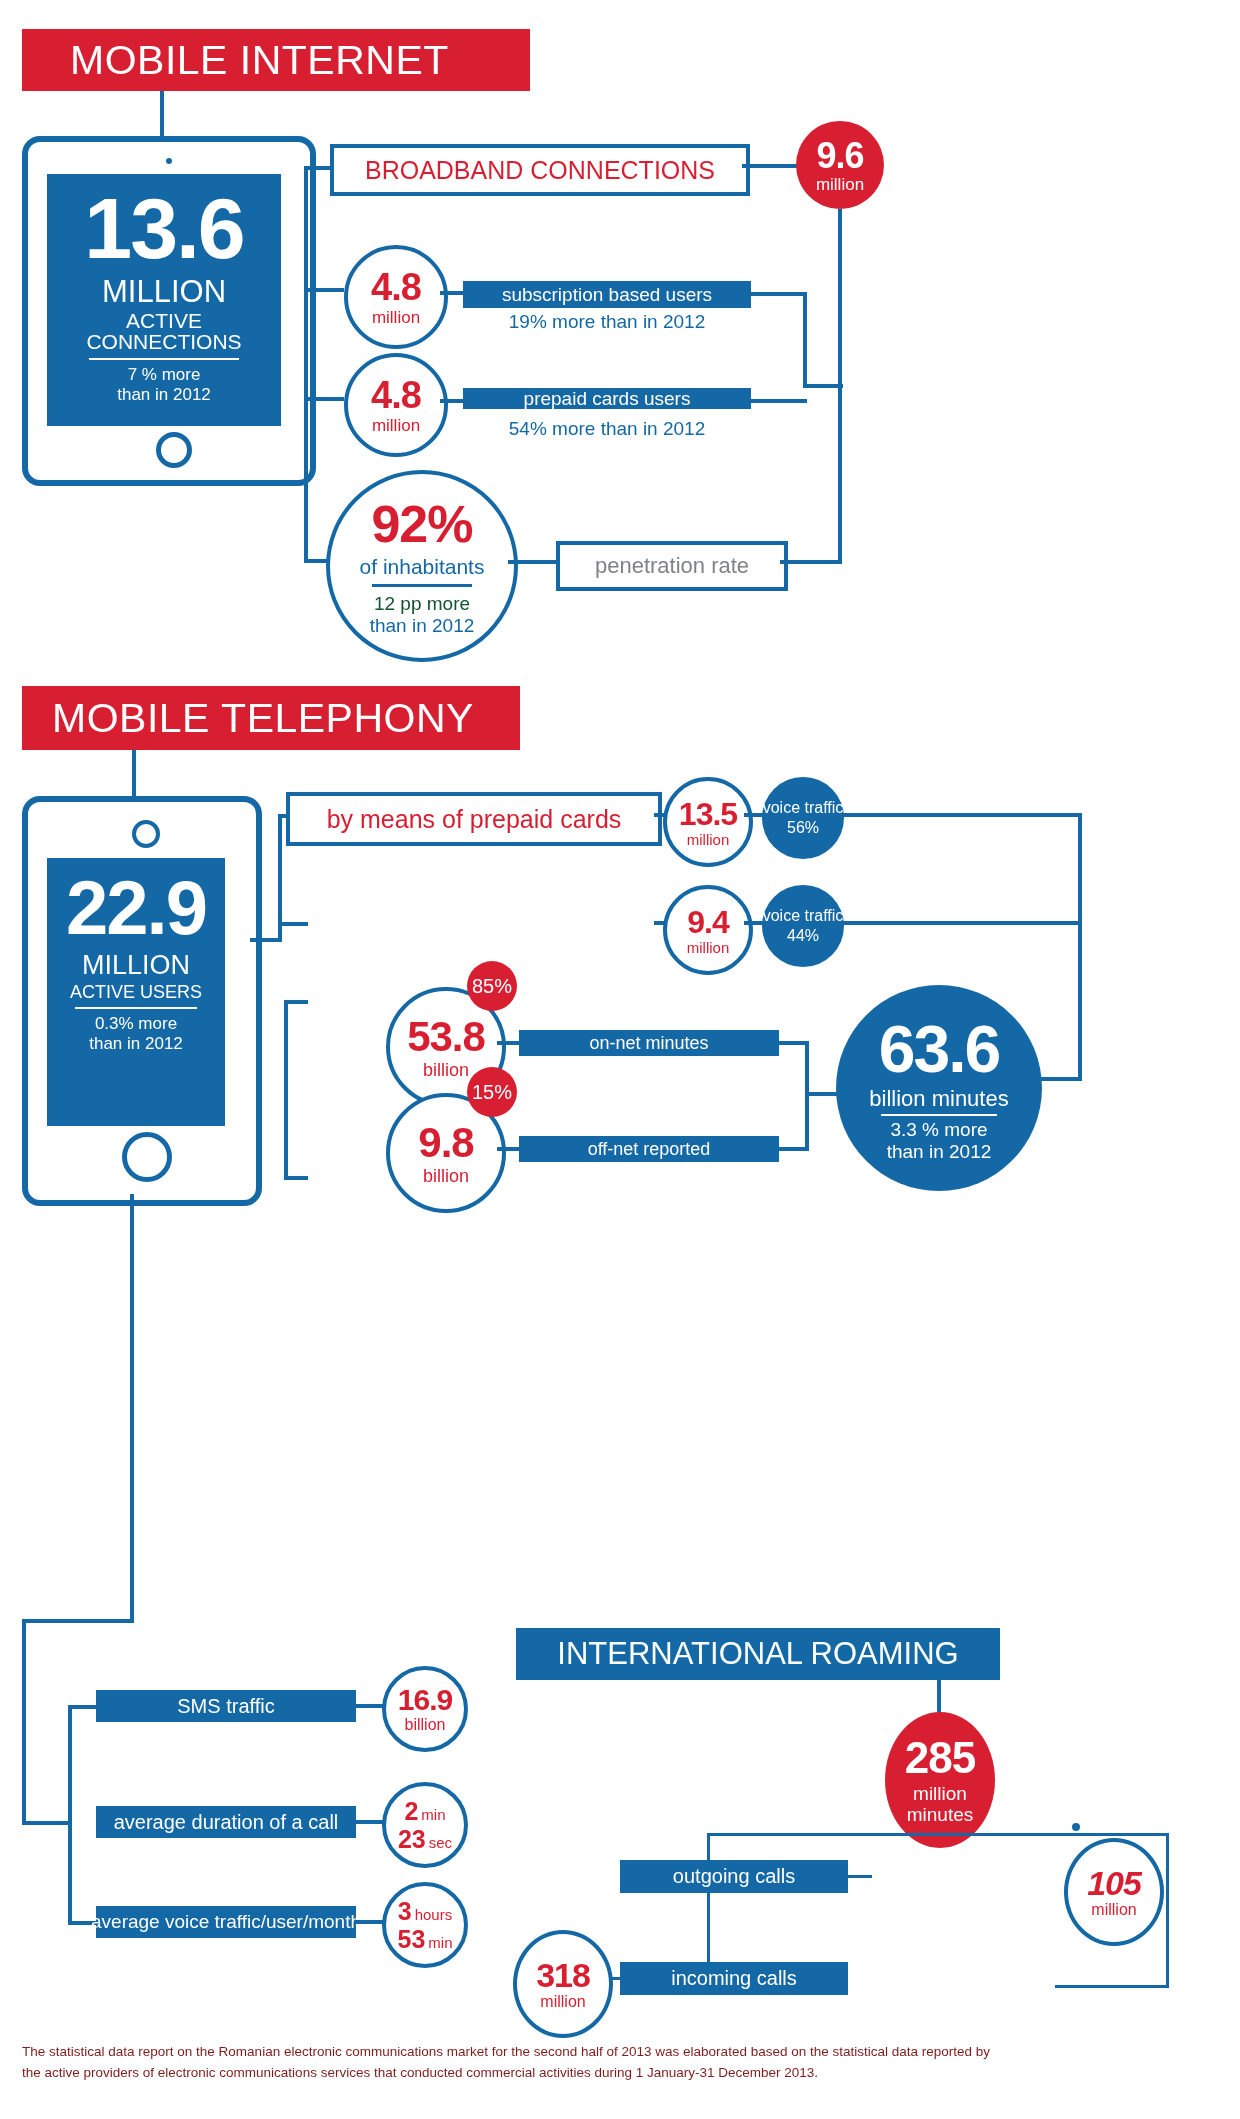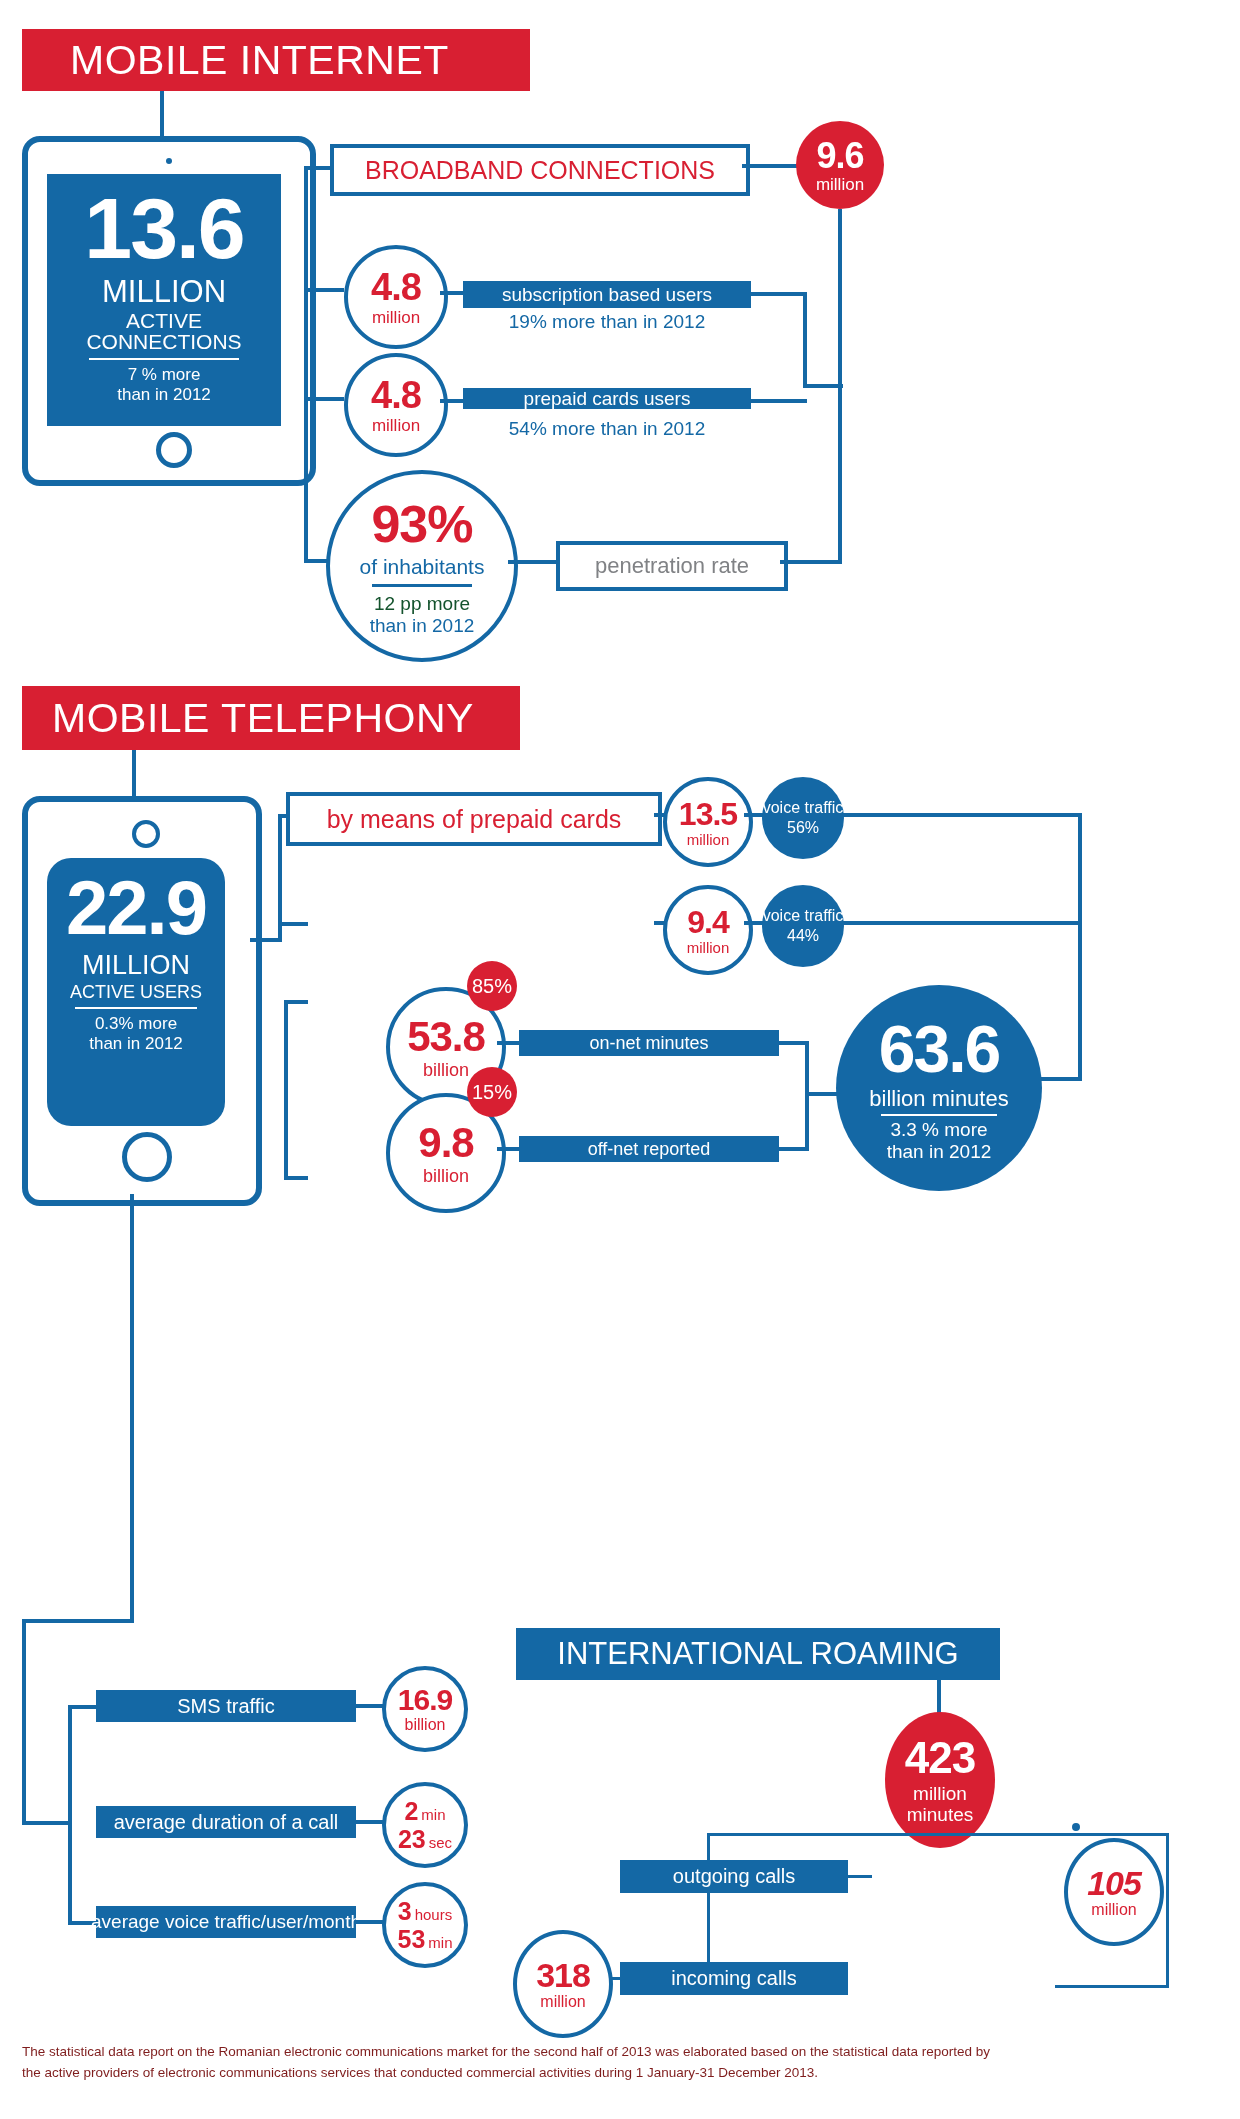--- a/index.html
+++ b/index.html
@@ -136,40 +136,40 @@
   <div class="bar" style="left:463px;top:388px;width:288px;height:21px;font-size:19px;">
     <span>prepaid cards users</span>
   </div>
   <div class="subnote" style="left:463px;top:418px;width:288px;font-size:19px;">
     <span>54% more than in 2012</span>
   </div>
   <div class="abs line" style="left:751px;top:399px;width:56px;height:4px;"></div>
   <div class="abs line" style="left:803px;top:384px;width:40px;height:4px;"></div>
 
   <div class="circ circ-out" style="left:326px;top:470px;width:184px;height:184px;">
-    <span class="num" style="font-size:52px;">93%</span>
+    <span class="num" style="font-size:52px;">92%</span>
     <span style="font-size:21px;color:#1468a5;margin-top:6px;">of inhabitants</span>
     <span style="display:block;width:100px;height:3px;background:#1468a5;margin:7px auto 7px;"></span>
     <span style="font-size:19px;color:#14532d;">12 pp more</span>
     <span style="font-size:19px;color:#1468a5;margin-top:3px;">than in 2012</span>
   </div>
   <div class="abs line" style="left:508px;top:560px;width:50px;height:4px;"></div>
   <div class="obox grey" style="left:556px;top:541px;width:224px;height:42px;font-size:22px;">
     <span>penetration rate</span>
   </div>
   <div class="abs line" style="left:780px;top:560px;width:62px;height:4px;"></div>
 
   <div class="banner" style="left:22px;top:686px;width:468px;height:64px;padding-left:30px;font-size:41px;">
     <span class="banner-txt">MOBILE TELEPHONY</span>
   </div>
   <div class="abs line" style="left:132px;top:750px;width:4px;height:48px;"></div>
 
   <div class="tablet" style="left:22px;top:796px;width:228px;height:398px;">
     <div class="home-ring" style="left:50%;top:18px;margin-left:-10px;width:20px;height:20px;border-width:4px;"></div>
-    <div class="tablet-screen" style="left:19px;top:56px;width:178px;height:254px;padding-top:14px;border-radius:24px;">
+    <div class="tablet-screen" style="left:19px;top:56px;width:178px;height:254px;padding-top:14px;">
       <div class="bignum" style="font-size:76px;">22.9</div>
       <div class="midlabel" style="font-size:27px;margin-top:8px;">MILLION</div>
       <div class="smalllabel" style="font-size:18px;margin-top:4px;">ACTIVE USERS</div>
       <div class="rule" style="width:122px;"></div>
       <div class="smalllabel" style="font-size:17px;">0.3% more</div>
       <div class="smalllabel" style="font-size:17px;margin-top:3px;">than in 2012</div>
     </div>
     <div class="home-ring" style="left:50%;top:330px;margin-left:-20px;width:40px;height:40px;"></div>
   </div>
 
@@ -297,21 +297,21 @@
       <span class="u" style="font-size:15px;">min</span>
     </span>
   </div>
 
   <div class="bar" style="left:516px;top:1628px;width:484px;height:52px;font-size:31px;">
     <span>INTERNATIONAL ROAMING</span>
   </div>
   <div class="abs line" style="left:937px;top:1680px;width:4px;height:36px;"></div>
 
   <div class="circ circ-red" style="left:885px;top:1712px;width:110px;height:136px;border-radius:50%;">
-    <span class="num" style="font-size:44px;">423</span>
+    <span class="num" style="font-size:44px;">285</span>
     <span style="font-size:19px;margin-top:4px;">million</span>
     <span style="font-size:19px;margin-top:2px;">minutes</span>
   </div>
 
   <div class="abs line" style="left:707px;top:1833px;width:462px;height:3px;"></div>
   <div class="abs line" style="left:707px;top:1833px;width:3px;height:155px;"></div>
   <div class="abs line" style="left:707px;top:1985px;width:36px;height:3px;"></div>
   <div class="abs line" style="left:1166px;top:1833px;width:3px;height:155px;"></div>
   <div class="abs line" style="left:1055px;top:1985px;width:114px;height:3px;"></div>
 

